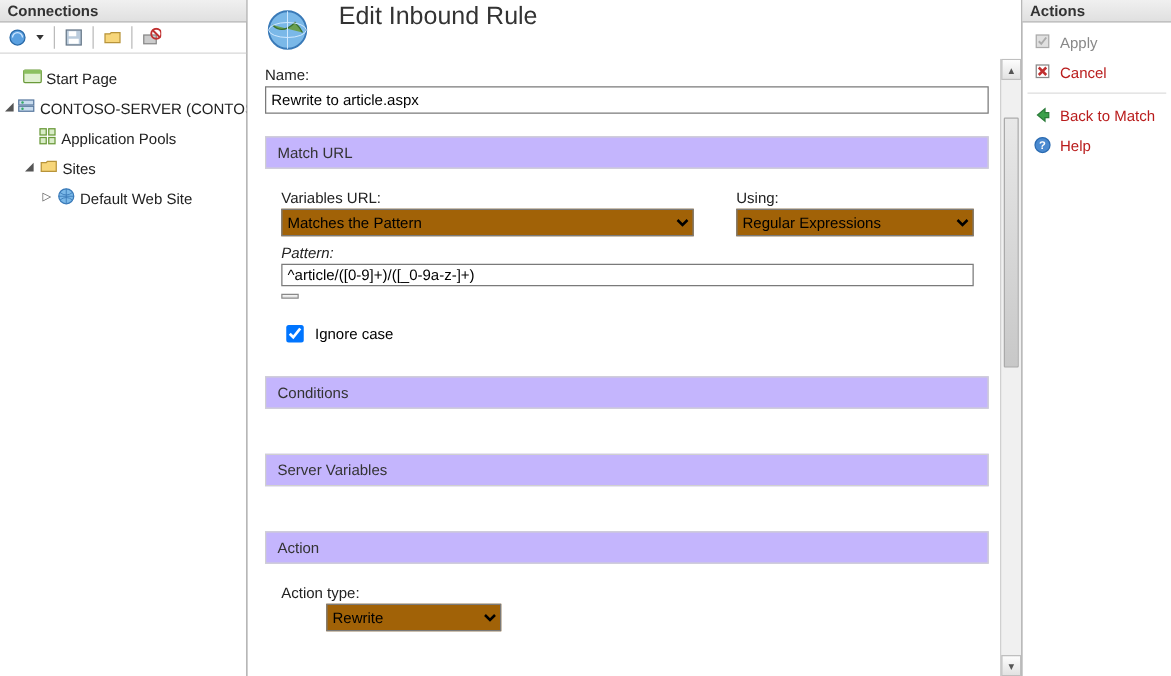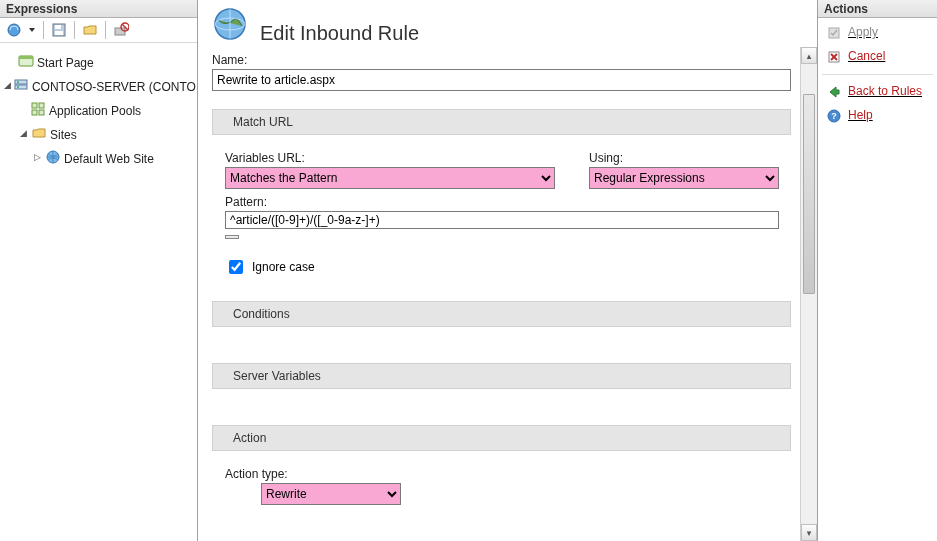--- a/index.html
+++ b/index.html
@@ -38,60 +38,60 @@
   .tb-btn { width:18px; height:18px; display:flex; align-items:center; justify-content:center; border:1px solid transparent; }
   .tb-btn svg { display:block; }
 
   .tree { padding: 6px 2px; font-size:12px; overflow:hidden; }
   .tree-row { display:flex; align-items:center; padding:1px 2px; white-space:nowrap; }
   .tree-row .spacer { display:inline-block; }
   .tree-row .twisty { width:11px; height:11px; display:inline-flex; align-items:center; justify-content:center; color:#555; font-size:9px; margin-right:2px; }
   .tree-row .icon { width:16px; height:16px; margin-right:3px; display:inline-flex; align-items:center; justify-content:center; }
   .tree-row .label { }
 
-  .center-header { display:flex; align-items:flex-end; padding:6px 14px 2px 14px; gap:12px; }
+  .center-header { display:flex; align-items:flex-start; padding:6px 14px 2px 14px; gap:23px; }
   .center-header .title { font-size:20px; color:#333; font-weight:400; margin-top:-4px; }
   .form-area { position:relative; flex:1; overflow:hidden; }
   .form-inner { padding: 0 14px 8px 14px; }
   .label { color:#222; margin-top:6px; margin-bottom:2px; display:block; }
   .text-input { width:100%; height:22px; border:1px solid #7a7a7a; padding:1px 4px; font-family:inherit; font-size:12px; }
   .section-header {
-    background:#e5e5e5; border:1px solid #d0d0d0;
-    padding:5px 20px; font-size:12px; color:#333; margin-top:18px;
+    background:#c4b5fd; border:1px solid #d0d0d0;
+    padding:5px 9px; font-size:12px; color:#333; margin-top:18px;
   }
   .section-body { padding:10px 12px 6px 12px; border-left:1px solid transparent; }
   .two-col { display:flex; gap:34px; }
   .colA { flex:0 0 330px; }
   .colB { flex:1; }
-  select.drop { height:22px; border:1px solid #7a7a7a; font-family:inherit; font-size:12px; background:#f9a8d4; }
+  select.drop { height:22px; border:1px solid #7a7a7a; font-family:inherit; font-size:12px; background:#a16207; }
   .pattern-row { display:flex; gap:6px; align-items:stretch;flex-direction:column; }
   .pattern-row input { flex:1; }
   .pattern-btn { width:12px; border:1px solid #888; background:linear-gradient(#f8f8f8,#dcdcdc); }
   .chk-row { display:flex; align-items:center; gap:6px; margin-top:18px; }
   input[type=checkbox] { width:14px; height:14px; }
 
   .vscroll { position:absolute; right:0; top:0; bottom:0; width:17px; background:#f0f0f0; border-left:1px solid #d0d0d0; display:flex; flex-direction:column; }
   .vscroll .sbtn { height:17px; background:linear-gradient(#fdfdfd,#e2e2e2); border:1px solid #bfbfbf; display:flex; align-items:center; justify-content:center; font-size:9px; color:#555;}
   .vscroll .track { flex:1; position:relative; }
   .vscroll .thumb { position:absolute; left:2px; right:2px; background:linear-gradient(#e8e8e8,#c8c8c8); border:1px solid #aaa; border-radius:1px; }
 
   .actions-list { padding:6px 4px; display:flex; flex-direction:column; gap:6px; }
-  .action-item { display:flex; align-items:flex-start; gap:6px; padding:1px 4px; cursor:default; font-size:12px;text-decoration:underline; }
+  .action-item { display:flex; align-items:flex-end; gap:6px; padding:1px 4px; cursor:default; font-size:12px; }
   .action-item .txt { }
   .action-item.disabled .txt { color:#888; }
   .action-item.blue .txt { color:#b91c1c; }
   .action-item .aicon { width:16px; height:16px; display:flex; align-items:center; justify-content:center; }
 </style>
 </head>
 <body>
 
 <div class="app">
 
   <div class="col-left">
-    <div class="pane-title">Expressions</div>
+    <div class="pane-title">Connections</div>
     <div class="toolbar">
       <span class="tb-btn">
         <svg width="16" height="16" viewBox="0 0 16 16">
             <circle cx="8" cy="8" r="6" fill="#5aa0e0" stroke="#2a6aa8"></circle>
             <path d="M4 8 A4 4 0 0 1 12 8" fill="none" stroke="#cde6ff"></path>
           </svg>
       </span>
       <span class="tb-btn" style="width:10px;">
         <svg width="8" height="8" viewBox="0 0 8 8">
             <path d="M1 2 L4 6 L7 2 Z" fill="#333"></path>
@@ -207,21 +207,21 @@
               </select>
             </div>
             <div class="colB">
               <label class="label">Using:</label>
               <select class="drop" style="width:100%;">
                 <option>Regular Expressions</option>
               </select>
             </div>
           </div>
 
-          <label class="label" style="">Pattern:</label>
+          <label class="label" style="font-style:italic;">Pattern:</label>
           <div class="pattern-row">
             <input class="text-input" type="text" value="^article/([0-9]+)/([_0-9a-z-]+)" style="">
             <button class="pattern-btn"></button>
           </div>
 
           <div class="chk-row">
             <input type="checkbox" checked="" style="">
             <span>Ignore case</span>
           </div>
         </div>
@@ -273,21 +273,21 @@
         </span>
         <span class="txt">Cancel</span>
       </div>
       <div style="height:1px; background:#ddd; margin:2px 0;"></div>
       <div class="action-item blue">
         <span class="aicon">
           <svg width="14" height="14" viewBox="0 0 14 14">
               <path d="M9 2 L3 7 L9 12 L9 9 L12 9 L12 5 L9 5 Z" fill="#3aa04a" stroke="#2a7a38"></path>
             </svg>
         </span>
-        <span class="txt">Back to Rules</span>
+        <span class="txt">Back to Match</span>
       </div>
       <div class="action-item blue">
         <span class="aicon">
           <svg width="14" height="14" viewBox="0 0 14 14">
               <circle cx="7" cy="7" r="6" fill="#4a8ad0" stroke="#2a6ab0"></circle>
               <text x="7" y="10" text-anchor="middle" font-size="9" fill="#fff" font-weight="bold">?</text>
             </svg>
         </span>
         <span class="txt">Help</span>
       </div>

